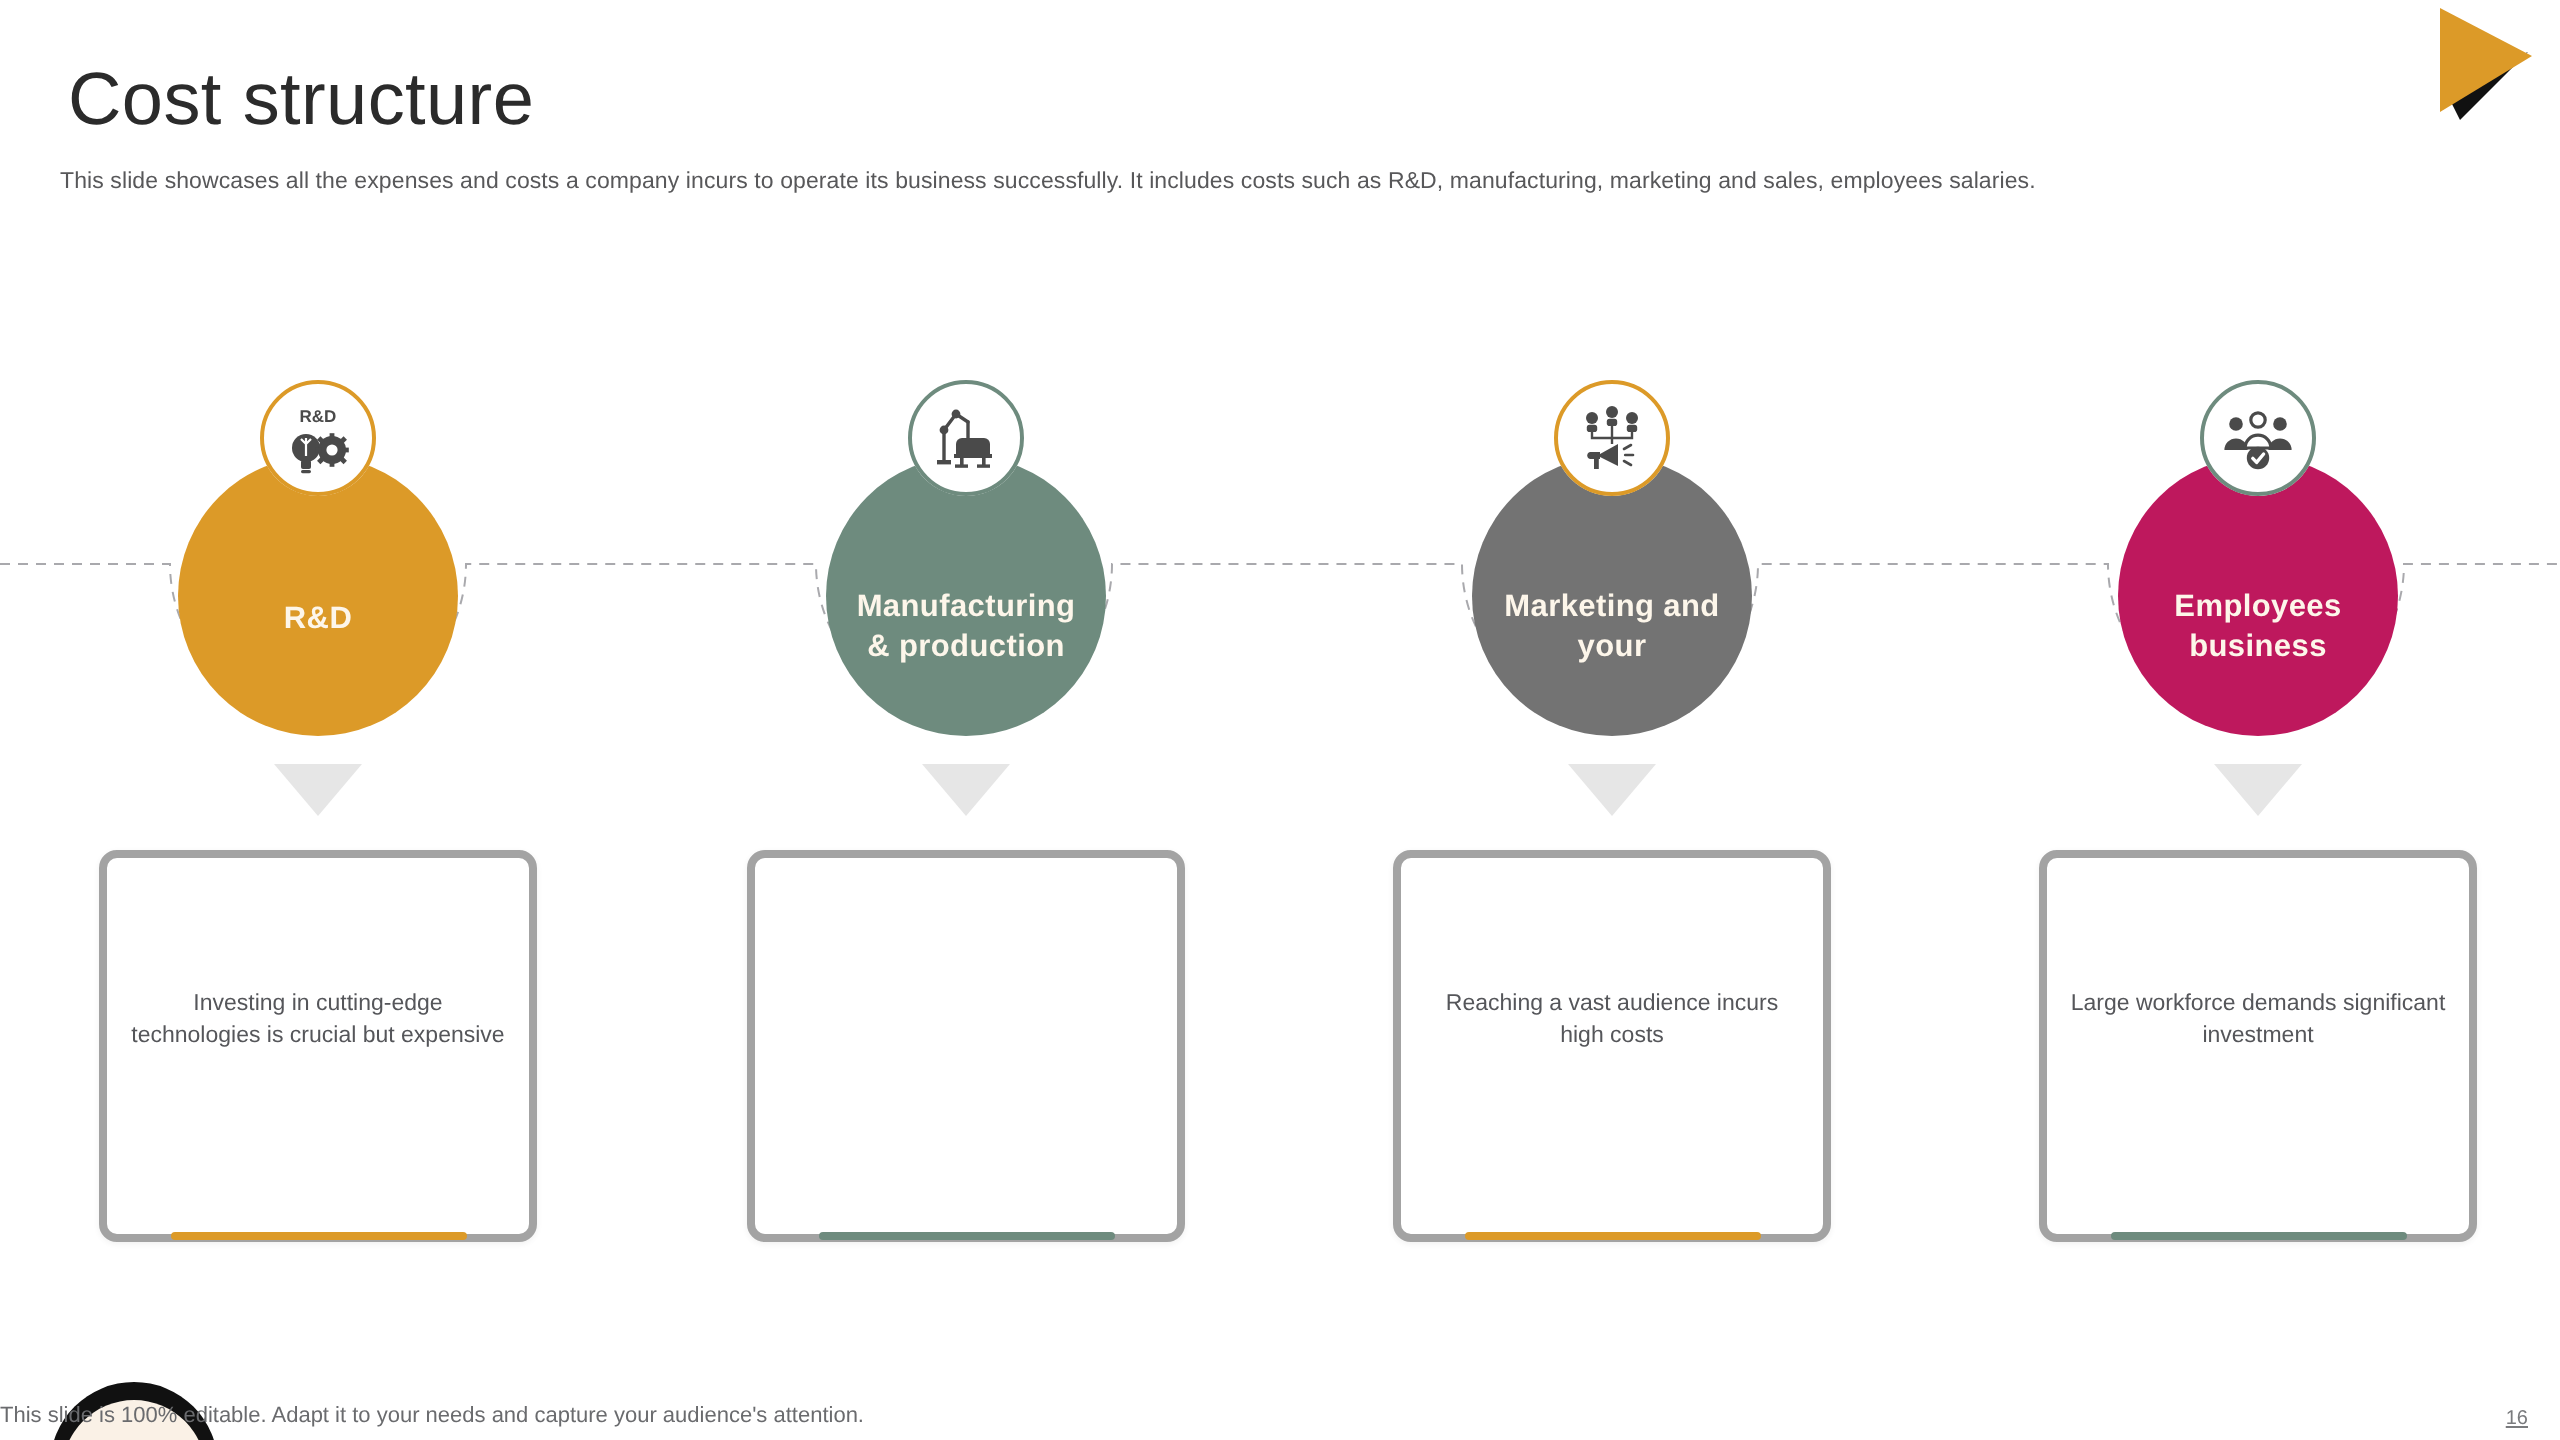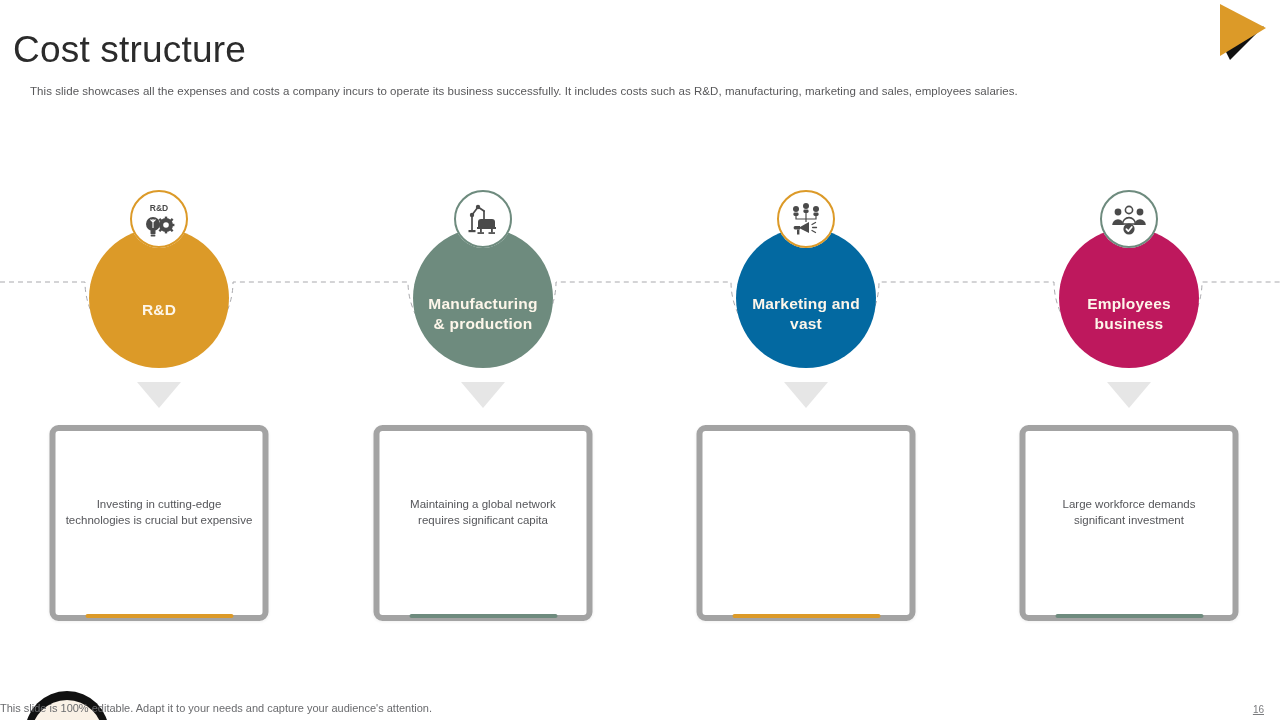--- a/index.html
+++ b/index.html
@@ -12,21 +12,21 @@
   }
 
   
   .corner-deco { position:absolute; top:0; right:6px; width:70px; height:62px; }
 
   
   .bl-deco { position:absolute; left:22px; bottom:-58px; width:90px; height:90px; }
 
   
   .page-title {
-    position:absolute; left:13px; top:29px;
+    position:absolute; left:34px; top:29px;
     font-size:37px; font-weight:400; color:#2b2b2b;
     letter-spacing:.2px; line-height:1.15;
   }
   .page-subtitle {
     position:absolute; left:30px; top:85px;
     font-size:11.5px; color:#58585a; letter-spacing:.05px;
     white-space:nowrap;
     text-align:center;
   }
 
@@ -76,21 +76,21 @@
     border-left:22px solid transparent;
     border-right:22px solid transparent;
     border-top:26px solid #e6e6e6;
   }
 
   
   .card {
     position:absolute; top:425px; left:50%; transform:translateX(-50%);
     width:219px; height:196px;
     background:#ffffff;
-    border:6px solid #a3a3a3;
+    border:4px solid #a3a3a3;
     border-radius:9px;
     box-shadow:0 1px 3px rgba(0,0,0,.06);
     display:flex; align-items:flex-start; justify-content:center;
     padding-top:66px;
   }
   .card-text {
     font-size:11.5px; color:#55565a; line-height:1.38;
     text-align:center; padding:0 10px;
   }
   .card-bar {
@@ -185,30 +185,29 @@
         <path d="M20 22 h11 a3 3 0 0 1 3 3 v5 h-17 v-5 a3 3 0 0 1 3 -3 z" fill="#4a4a4a"></path>
         <rect x="16" y="30" width="19" height="2" fill="#4a4a4a"></rect>
         <rect x="19" y="32" width="1.8" height="3.5" fill="#4a4a4a"></rect>
         <rect x="30" y="32" width="1.8" height="3.5" fill="#4a4a4a"></rect>
         <rect x="16.5" y="35.2" width="6.5" height="1.7" fill="#4a4a4a"></rect>
         <rect x="27.5" y="35.2" width="6.5" height="1.7" fill="#4a4a4a"></rect>
       </svg>
     </div>
     <div class="arrow"></div>
     <div class="card">
-      <div class="card-text">Maintaining a global network requires significant capita</div>
       <div class="card-bar" style="background:#6e8b7e"></div>
     </div>
   </div>
 
   <div class="col col-2">
-    <div class="bubble" style="background:#0369a1">
+    <div class="bubble" style="background:#737373">
       <div class="bubble-label">
         <span>Marketing and</span><br>
-        <span>vast</span>
+        <span>your</span>
       </div>
     </div>
     <div class="badge">
       <div class="badge-ring" style="border-color:#dc9a28"></div>
       <svg class="badge-inner" viewBox="0 0 44 44">
         <g fill="#4a4a4a">
           <circle cx="12" cy="12" r="3"></circle>
           <rect x="9.4" y="15.4" width="5.2" height="3.6" rx="1.4"></rect>
           <circle cx="22" cy="9" r="3"></circle>
           <rect x="19.4" y="12.4" width="5.2" height="3.6" rx="1.4"></rect>
@@ -224,20 +223,21 @@
         <rect x="13" y="32.5" width="2.4" height="5" fill="#4a4a4a"></rect>
         <g stroke="#4a4a4a" stroke-width="1.3" stroke-linecap="round">
           <path d="M28 27.5 L31.5 25.5"></path>
           <path d="M28.6 30.5 L32.5 30.5"></path>
           <path d="M28 33.5 L31.5 35.5"></path>
         </g>
       </svg>
     </div>
     <div class="arrow"></div>
     <div class="card">
+      <div class="card-text">Reaching a vast audience incurs high costs</div>
       <div class="card-bar" style="background:#dc9a28"></div>
     </div>
   </div>
 
   <div class="col col-3">
     <div class="bubble" style="background:#be185d">
       <div class="bubble-label">
         <span>Employees</span><br>
         <span>business</span>
       </div>

